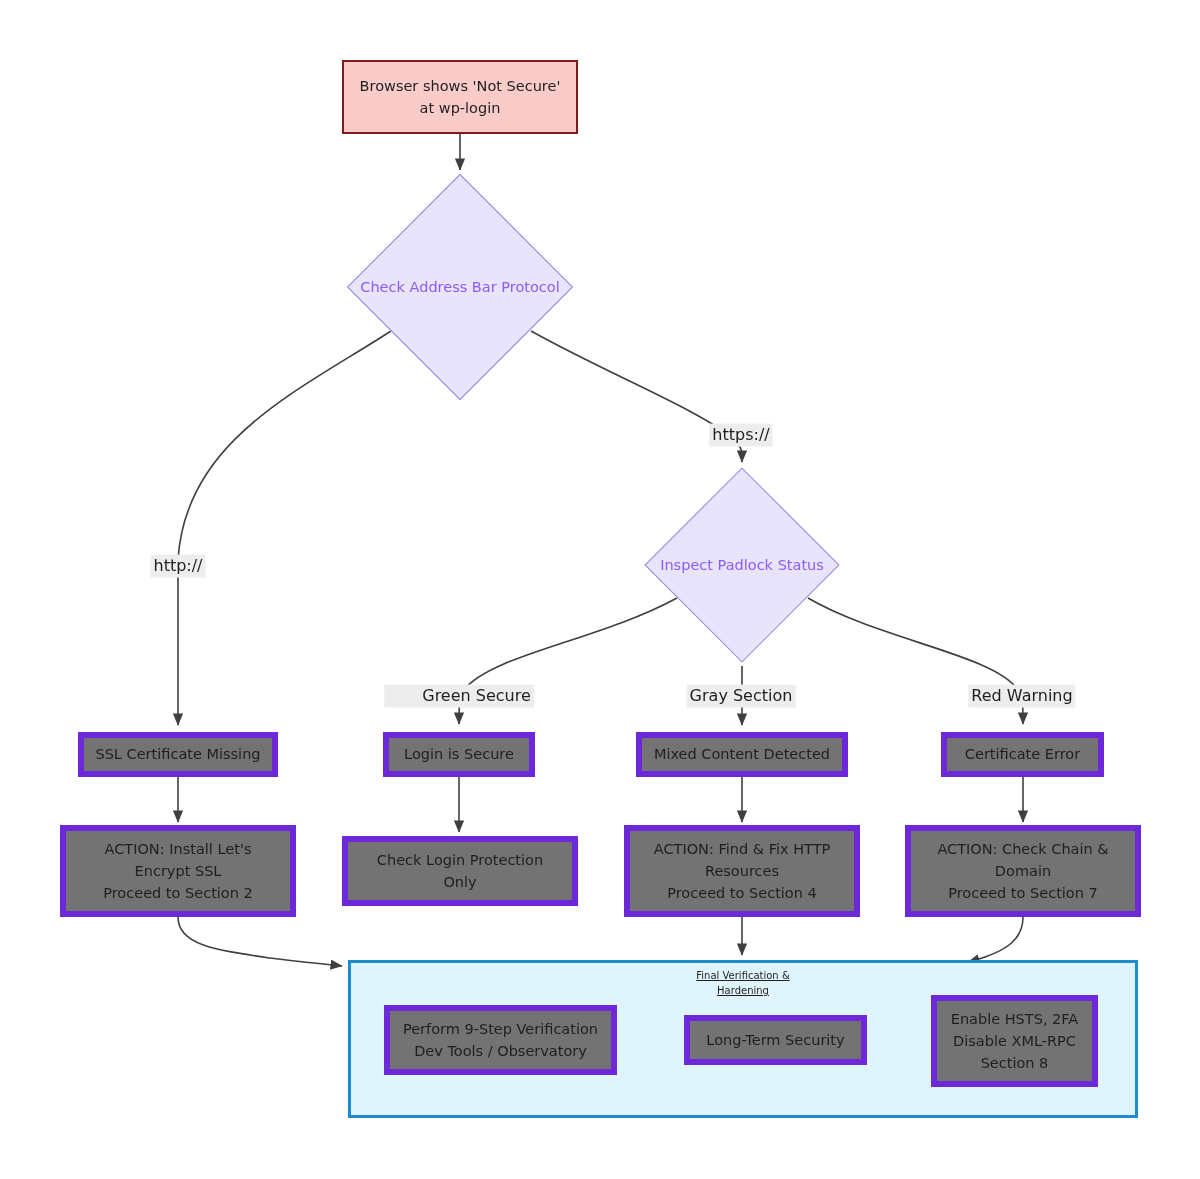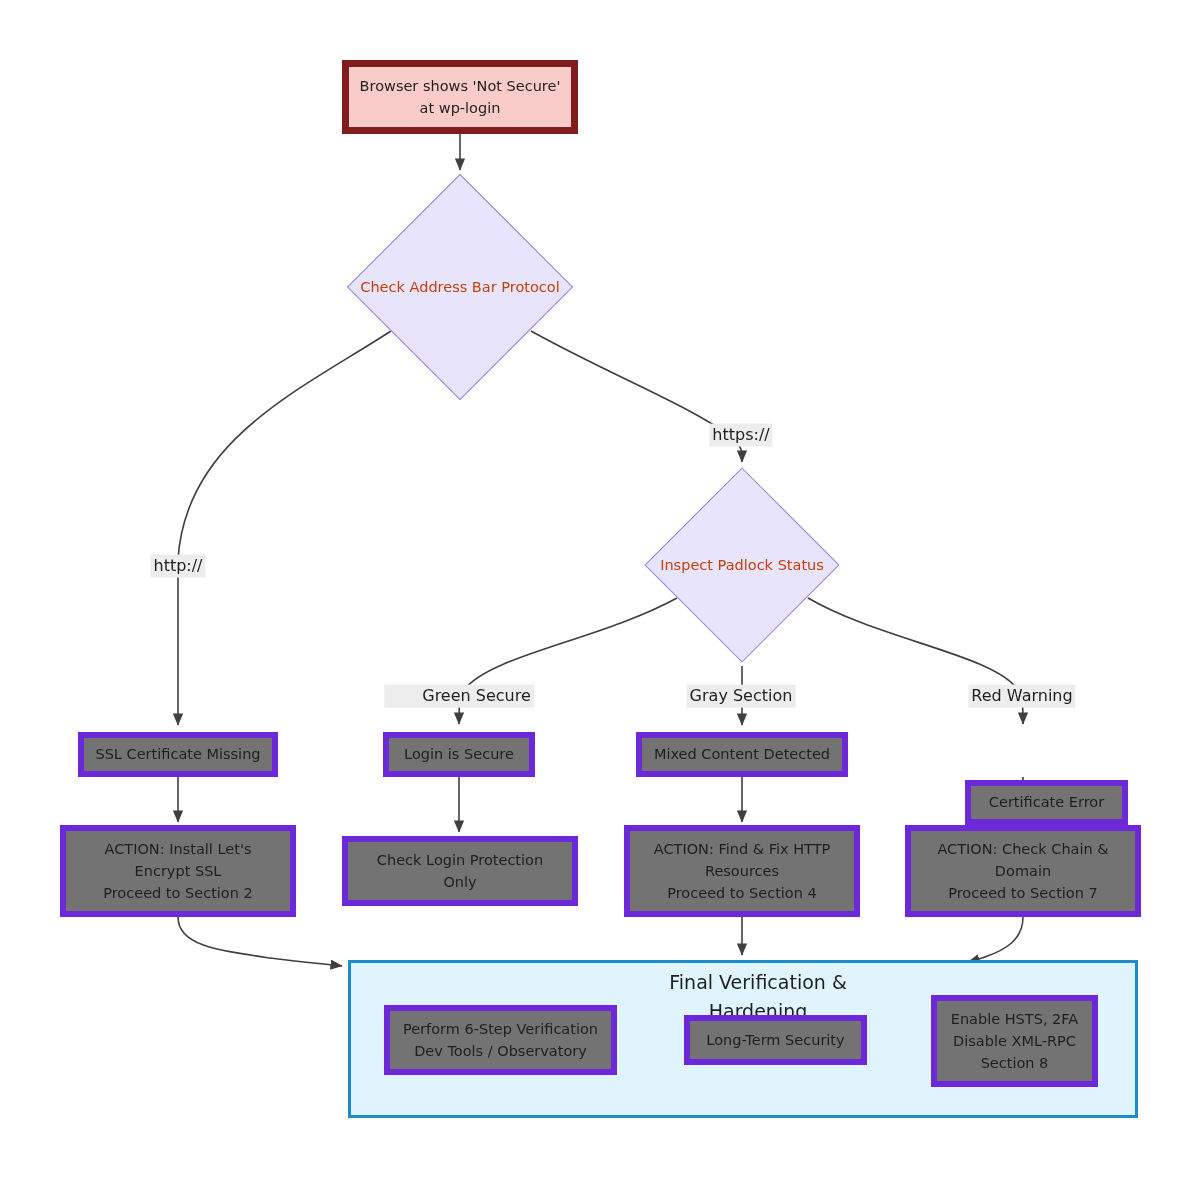--- a/index.html
+++ b/index.html
@@ -32,21 +32,21 @@
     align-items: center;
     justify-content: center;
     text-align: center;
     line-height: 1.52;
     color: #1f1f1f;
     font-size: 14.5px;
     white-space: pre-line;
   }
   .node-start {
     background: #f9ccc9;
-    border: 7px solid #7f1d1d;
+    border: 2px solid #7f1d1d;
   }
   .node-proc {
     background: #737373;
     border: 6px solid #6d28d9;
   }
   .node-decision-wrap {
     position: absolute;
   }
   .node-decision-wrap .diamond {
     position: absolute;
@@ -57,38 +57,39 @@
     transform: rotate(45deg);
     box-sizing: border-box;
   }
   .node-decision-wrap .dlabel {
     position: absolute;
     left: 50%;
     top: 50%;
     transform: translate(-50%, -50%);
     white-space: nowrap;
     font-size: 14.5px;
-    color: #c2410c;
+    color: #8b5cf6;
     text-align: center;
   }
   .subgraph {
     position: absolute;
     box-sizing: border-box;
     background: #dff4fd;
     border: 3px solid #1e8bcd;
   }
   .subgraph-title {
     position: absolute;
     text-align: center;
-    font-size: 19px;
+    font-size: 10px;
     color: #1f1f1f;
     line-height: 1.52;
     white-space: pre-line;
     width: 100%;
-    left: 15px;
+    left: 0;
+    text-decoration: underline;
   }
   .edge-label {
     position: absolute;
     background: #ededed;
     color: #1f1f1f;
     font-size: 16px;
     padding: 1px 3px;
     white-space: nowrap;
     transform: translate(-50%, -50%);
     line-height: 1.3;
@@ -149,35 +150,35 @@
   </div>
 
   <div class="node-decision-wrap" style="left:673px; top:496px; width:138px; height:138px;">
     <div class="diamond"></div>
     <div class="dlabel">Inspect Padlock Status</div>
   </div>
 
   <div class="node node-proc" style="left:78px; top:732px; width:200px; height:45px;">SSL Certificate Missing</div>
   <div class="node node-proc" style="left:636px; top:732px; width:212px; height:45px;">Mixed Content Detected</div>
   <div class="node node-proc" style="left:383px; top:732px; width:152px; height:45px;">Login is Secure</div>
-  <div class="node node-proc" style="left:965px; top:732px; width:163px; height:45px;margin-top:48px;">Certificate Error</div>
+  <div class="node node-proc" style="left:941px; top:732px; width:163px; height:45px;">Certificate Error</div>
 
   <div class="node node-proc" style="left:60px; top:825px; width:236px; height:92px;">ACTION: Install Let's
 Encrypt SSL
 Proceed to Section 2</div>
   <div class="node node-proc" style="left:342px; top:836px; width:236px; height:70px;">Check Login Protection
 Only</div>
   <div class="node node-proc" style="left:624px; top:825px; width:236px; height:92px;">ACTION: Find &amp; Fix HTTP
 Resources
 Proceed to Section 4</div>
   <div class="node node-proc" style="left:905px; top:825px; width:236px; height:92px;">ACTION: Check Chain &amp;
 Domain
 Proceed to Section 7</div>
 
-  <div class="node node-proc" style="left:384px; top:1005px; width:233px; height:70px;">Perform 6-Step Verification
+  <div class="node node-proc" style="left:384px; top:1005px; width:233px; height:70px;">Perform 9-Step Verification
 Dev Tools / Observatory</div>
   <div class="node node-proc" style="left:684px; top:1015px; width:183px; height:50px;">Long-Term Security</div>
   <div class="node node-proc" style="left:931px; top:995px; width:167px; height:92px;">Enable HSTS, 2FA
 Disable XML-RPC
 Section 8</div>
 
   <div class="edge-label" style="left:178px; top:566px;">http://</div>
   <div class="edge-label" style="left:741px; top:435px;">https://</div>
   <div class="edge-label" style="left:459px; top:696px;padding-left:38px;">Green Secure</div>
   <div class="edge-label" style="left:741px; top:696px;">Gray Section</div>

